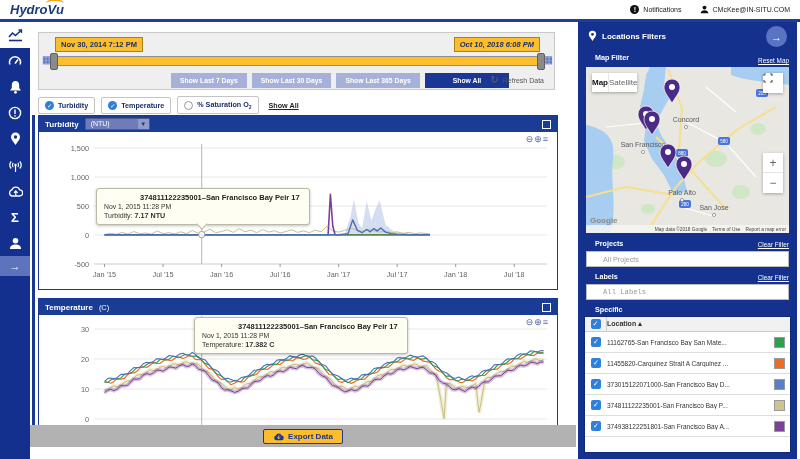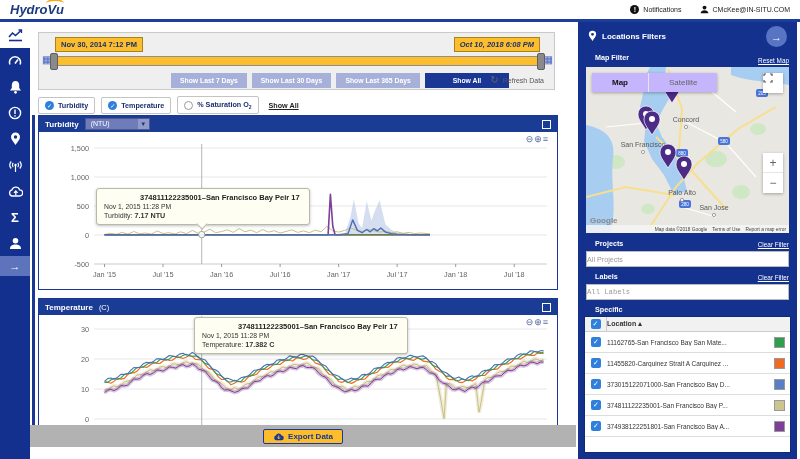--- a/index.html
+++ b/index.html
@@ -109,37 +109,37 @@
   #rp-header { position:absolute; left:10px; top:8px; display:flex; align-items:center; gap:5px; }
   #rp-title { font-size:8px; font-weight:bold; }
   #rp-arrow { position:absolute; right:10px; top:4px; width:21px; height:21px; border-radius:50%;
     background:#5a74c4; color:#fff; display:flex; align-items:center; justify-content:center;
     font-size:11px; cursor:pointer; }
   .rp-label { position:absolute; left:8px; font-size:7.2px; font-weight:bold; color:#fff;margin-left:9px; }
   .rp-link { position:absolute; right:8px; font-size:6.4px; color:#fff; text-decoration:underline; cursor:pointer; }
   #map-box { position:absolute; left:8px; top:45px; width:203px; height:166px; background:#e8e6e0; overflow:hidden; }
   #map-box svg { position:absolute; left:0; top:0; }
   .map-btn-bar { position:absolute; left:6px; top:6px; display:flex; box-shadow:0 1px 3px rgba(0,0,0,.3); }
-  .map-btn { background:#c4b5fd; font-size:8px; padding:5px 20px; cursor:pointer; }
+  .map-btn { background:#ffffff; font-size:8px; padding:5px 0; cursor:pointer; }
   .map-btn.sel { font-weight:bold; color:#111; }
   .map-btn.unsel { color:#666; border-left:1px solid #e5e5e5; }
   #fullscreen-btn { position:absolute; right:6px; top:6px; width:20px; height:20px; background:#fff;
     box-shadow:0 1px 3px rgba(0,0,0,.3); cursor:pointer; display:flex; align-items:center; justify-content:center; }
   #zoom-ctrl { position:absolute; right:6px; top:86px; width:20px; background:#fff;
     box-shadow:0 1px 3px rgba(0,0,0,.3); display:flex; flex-direction:column; }
   .zbtn { height:20px; display:flex; align-items:center; justify-content:center; font-size:12px;
     color:#666; cursor:pointer; }
   .zbtn:first-child { border-bottom:1px solid #e5e5e5; }
   #g-logo { position:absolute; left:4px; bottom:8px; font-size:8px; font-weight:bold; color:#8a8a8a; }
   #map-attrib { position:absolute; left:0; bottom:0; right:0; height:8px; background:rgba(245,245,245,.85);
     display:flex; align-items:center; justify-content:flex-end; gap:5px; padding:0 3px;
     font-size:4.8px; color:#444; }
   #map-attrib span { cursor:pointer; }
   .rp-input { position:absolute; left:8px; width:203px; height:16px; background:#fff; border:1px solid #bbb;
-    font-size:7.2px; padding:0 0; color:#333; font-family:"Liberation Sans",sans-serif; }
+    font-size:7.2px; padding:0 16px; color:#333; font-family:"Liberation Sans",sans-serif; }
   .rp-input::placeholder { color:#9a9a9a; }
   #projects-label { top:217px; } #projects-clear { top:219px; } #projects-input { top:229px; }
   #labels-label { top:250px; } #labels-clear { top:252px; } #labels-input { top:262px;font-family:Liberation Mono, monospace; }
   #locations-label { top:283px; }
   #loc-table { position:absolute; left:6px; top:294px; width:207px; height:137px; background:#fff;
     border:1px solid #0d2a77; }
   #loc-head { display:flex; align-items:center; height:15px; background:#f1f1f1; border-bottom:1px solid #ccc; }
   .loc-row { display:flex; align-items:center; height:21px; border-bottom:1px solid #ddd; background:#fff; }
   .loc-check-cell { width:22px; display:flex; align-items:center; justify-content:center; }
   .loc-check { width:10px; height:10px; border-radius:2px; background:#2f80dd; color:#fff; font-size:7px;

